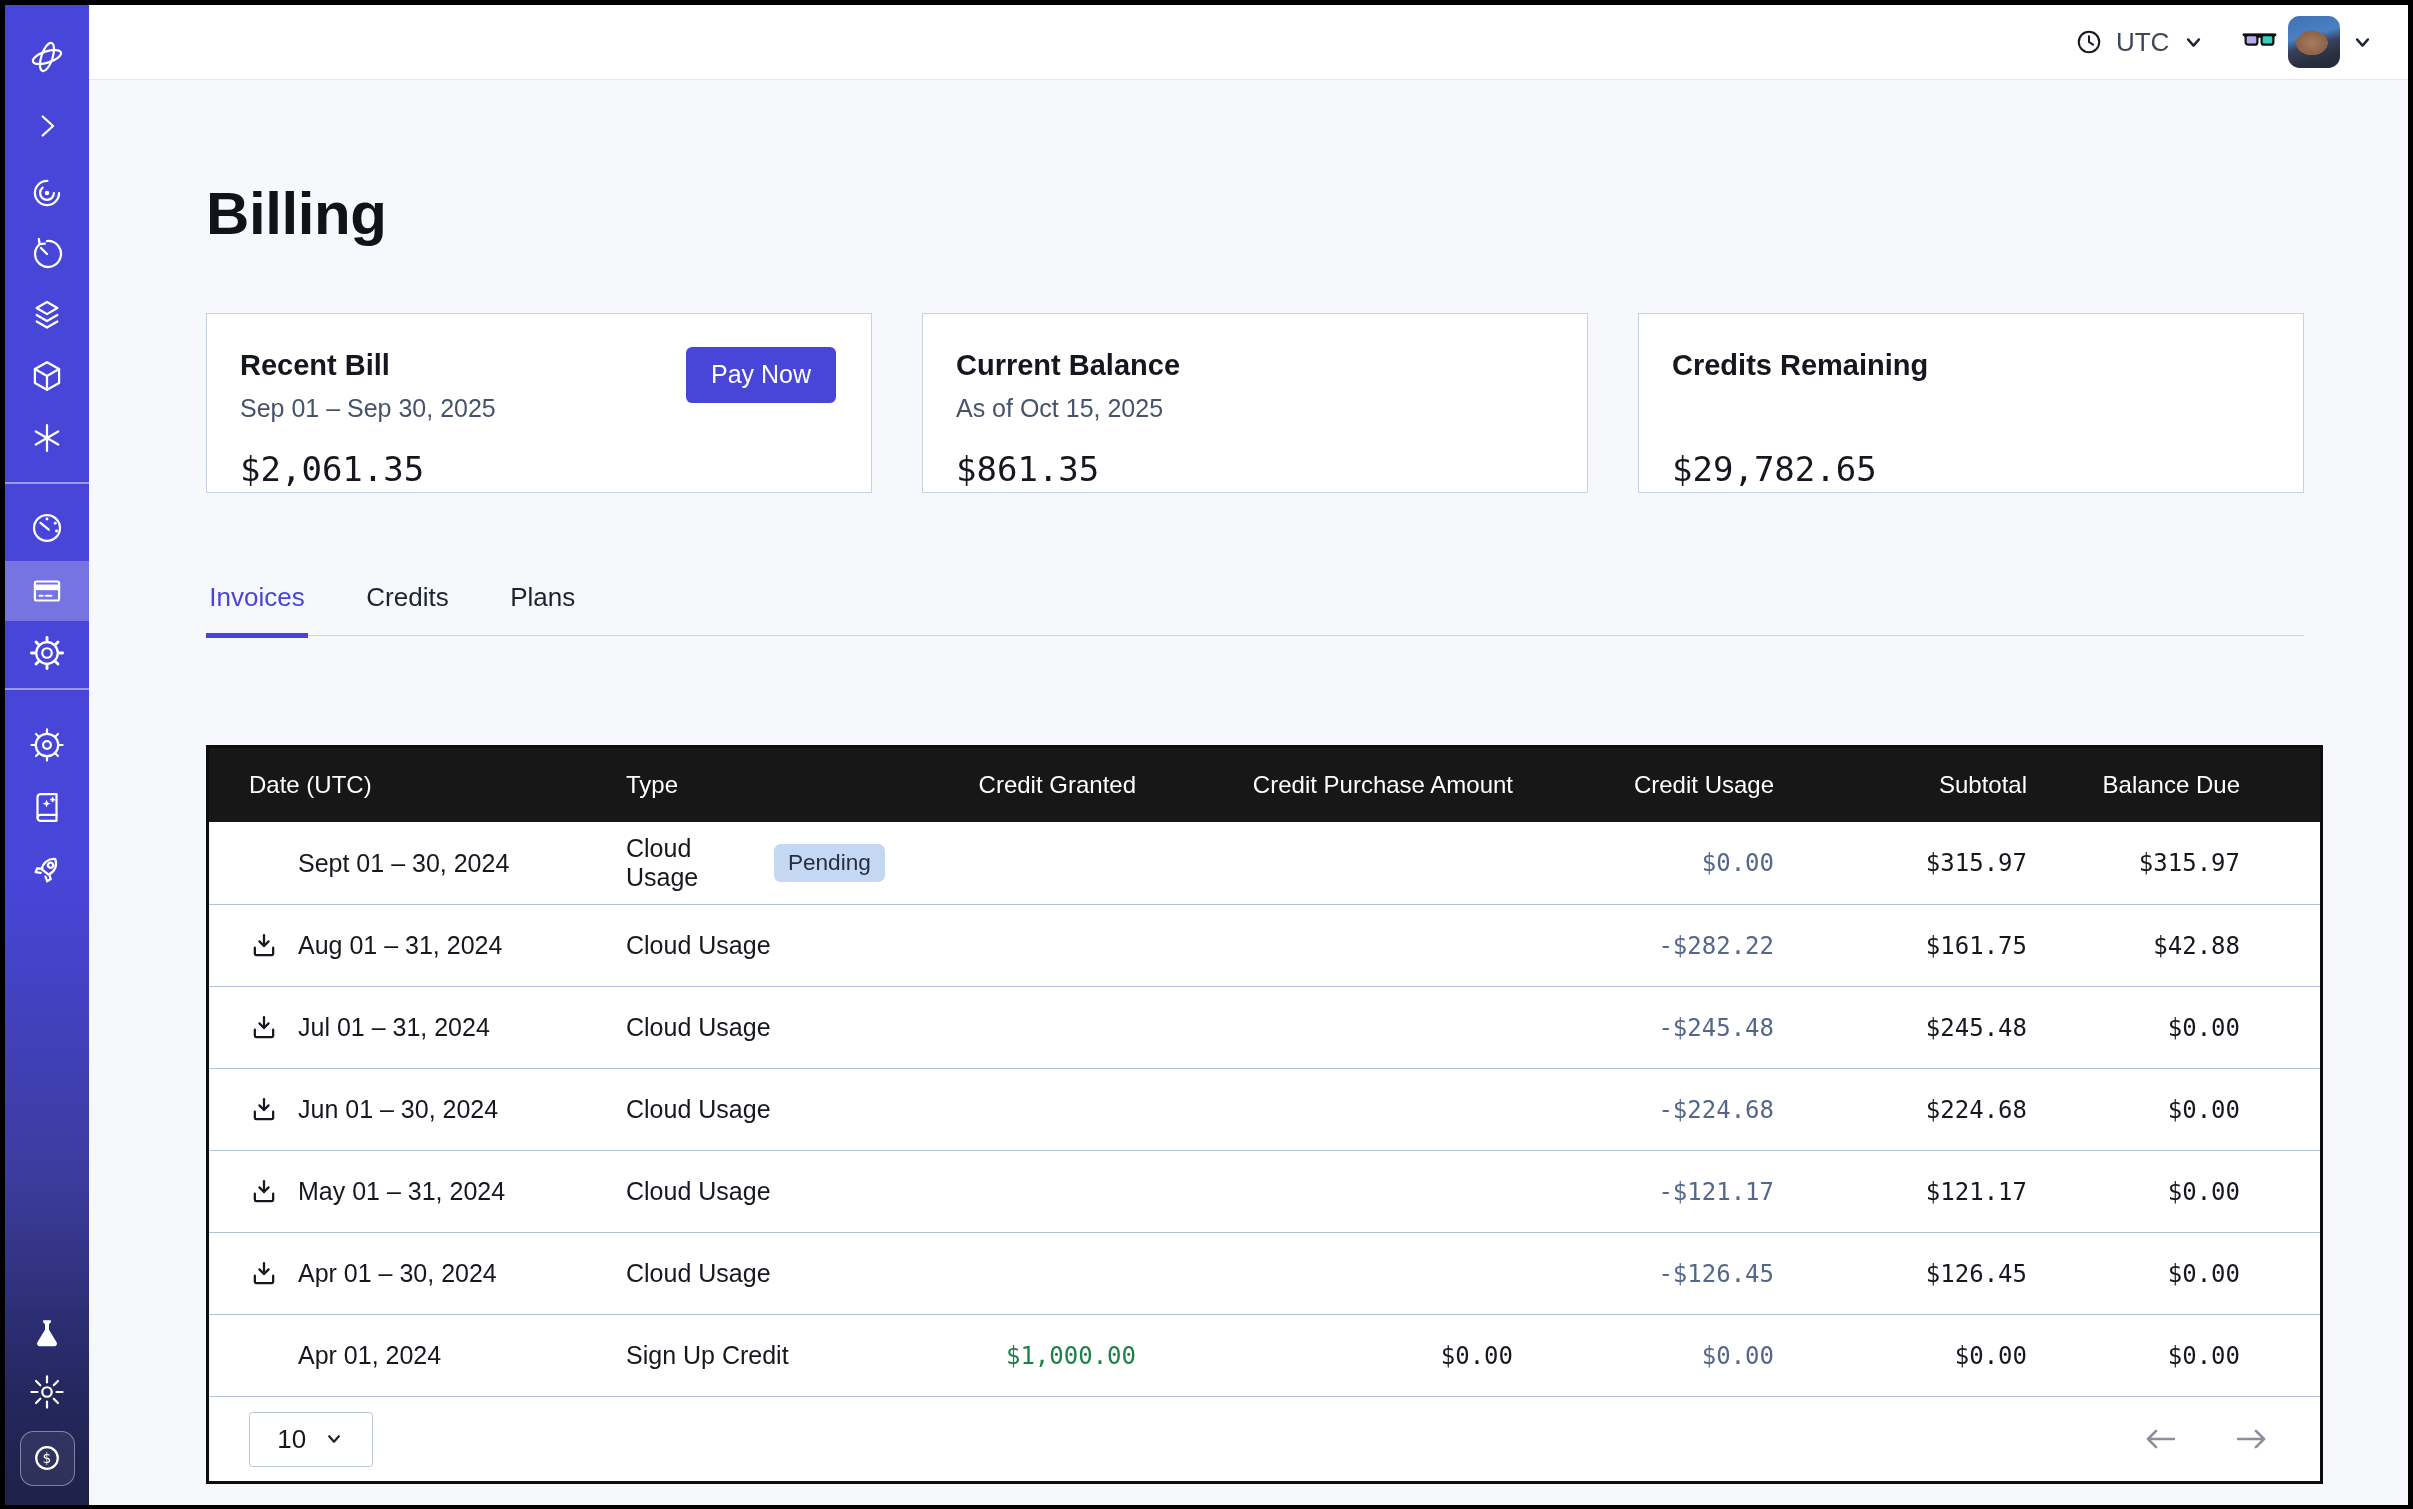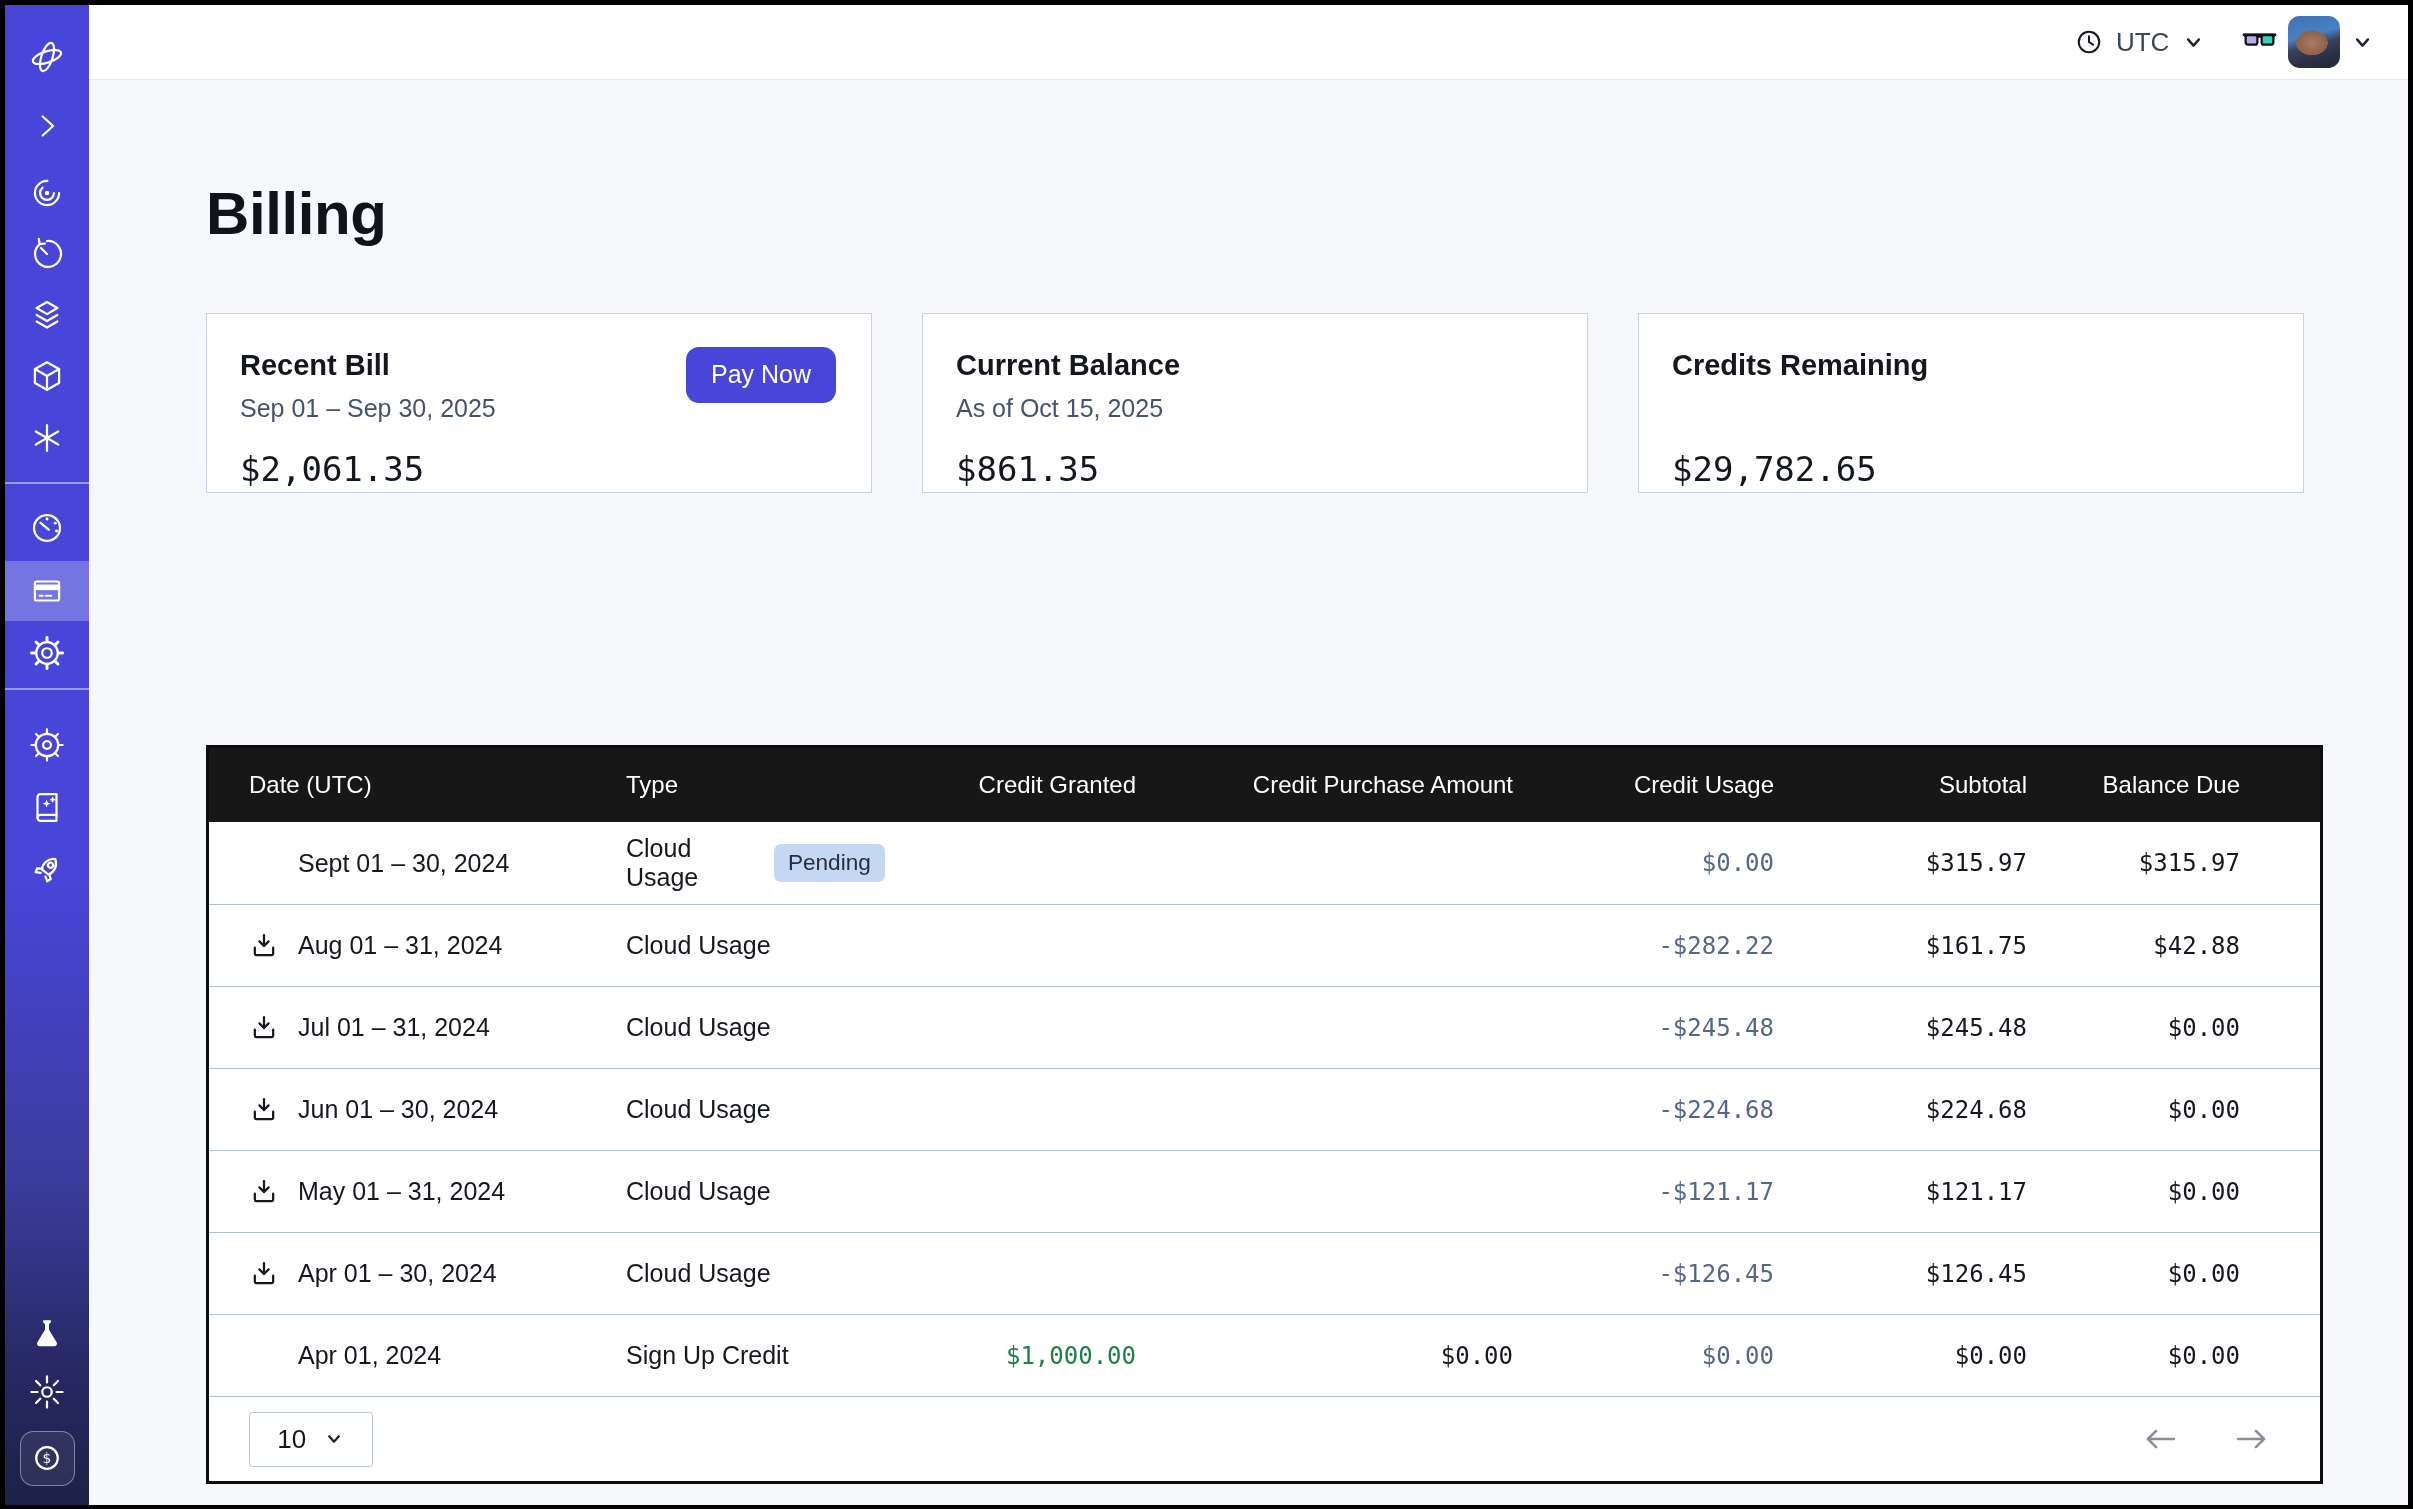--- a/index.html
+++ b/index.html
@@ -53,21 +53,21 @@
   #cards { position:absolute; left:117px; top:233px; right:104px; display:flex; gap:50px; }
   .card {
     flex:1; height:180px; background:#fff; border:1.7px solid #c9d2e2;
     position:relative; padding:35px 33px;
   }
   .card-title { font-size:29px; font-weight:600; color:#14171d; }
   .card-sub { font-size:25px; color:#46536b; margin-top:11.7px; min-height:32px; }
   .card-amount { font-family:"DejaVu Sans Mono", monospace; font-size:34px; color:#14171d; margin-top:23.4px; }
   .pay-btn {
     position:absolute; right:35px; top:33px; background:#4845d9; color:#fff;
-    font-size:25px; padding:13.4px 25px; border:none; border-radius:13px; cursor:pointer;
+    font-size:25px; padding:13.4px 25px; border:none; border-radius:6px; cursor:pointer;
     font-family:"Liberation Sans", sans-serif;
   }
   
   #tabs { position:absolute; left:117px; top:502px; right:104px; display:flex; gap:55px; border-bottom:1.7px solid #cfd6e2; }
   .tab { font-size:26px; font-weight:500; color:#1b2230; padding:0 3.3px 22px 3.3px; cursor:pointer; position:relative; }
   .tab.active { color:#4845d9; }
   .tab.active::after { content:""; position:absolute; left:0; right:0; bottom:-3.3px; height:5px; background:#4845d9; }
   
   #invoice-table {
     position:absolute; left:117px; top:621px; width:2117px;
@@ -267,20 +267,25 @@
         <div class="card-sub">As of Oct 15, 2025</div>
         <div class="card-amount">$861.35</div>
       </div>
       <div class="card">
         <div class="card-title">Credits Remaining</div>
         <div class="card-sub"></div>
         <div class="card-amount">$29,782.65</div>
       </div>
     </section>
 
+    <nav id="tabs">
+        <div class="tab active"><span>Invoices</span></div>
+        <div class="tab"><span>Credits</span></div>
+        <div class="tab"><span>Plans</span></div>
+      </nav>
 
     <section id="invoice-table">
       <div id="table-head" class="t-grid">
           <div class="th">Date (UTC)</div>
           <div class="th">Type</div>
           <div class="th">Credit Granted</div>
           <div class="th">Credit Purchase Amount</div>
           <div class="th">Credit Usage</div>
           <div class="th">Subtotal</div>
           <div class="th">Balance Due</div>

